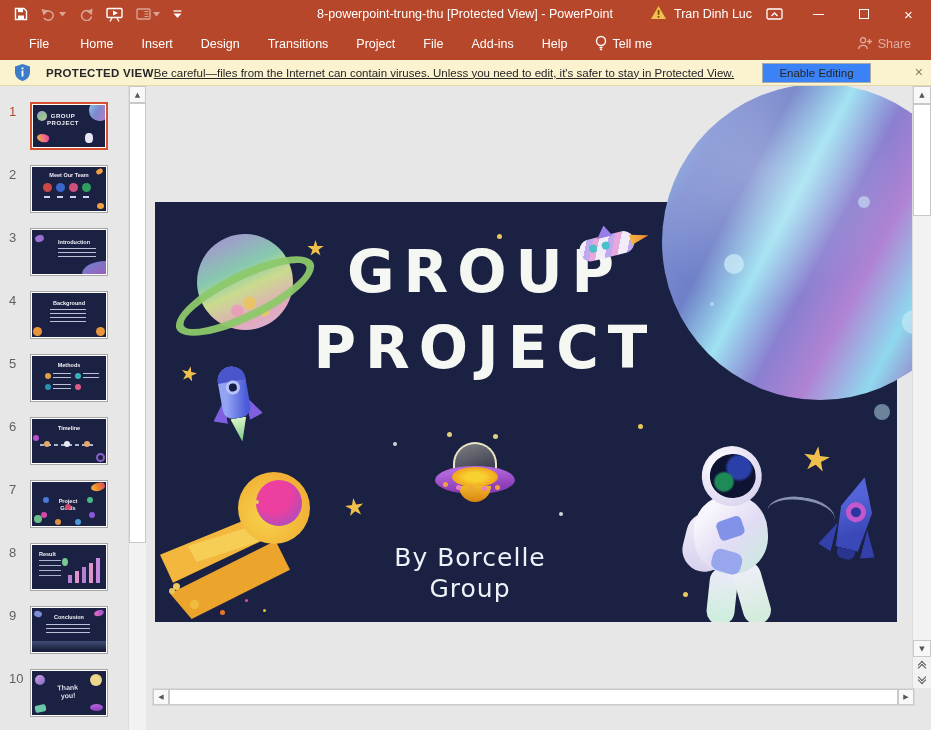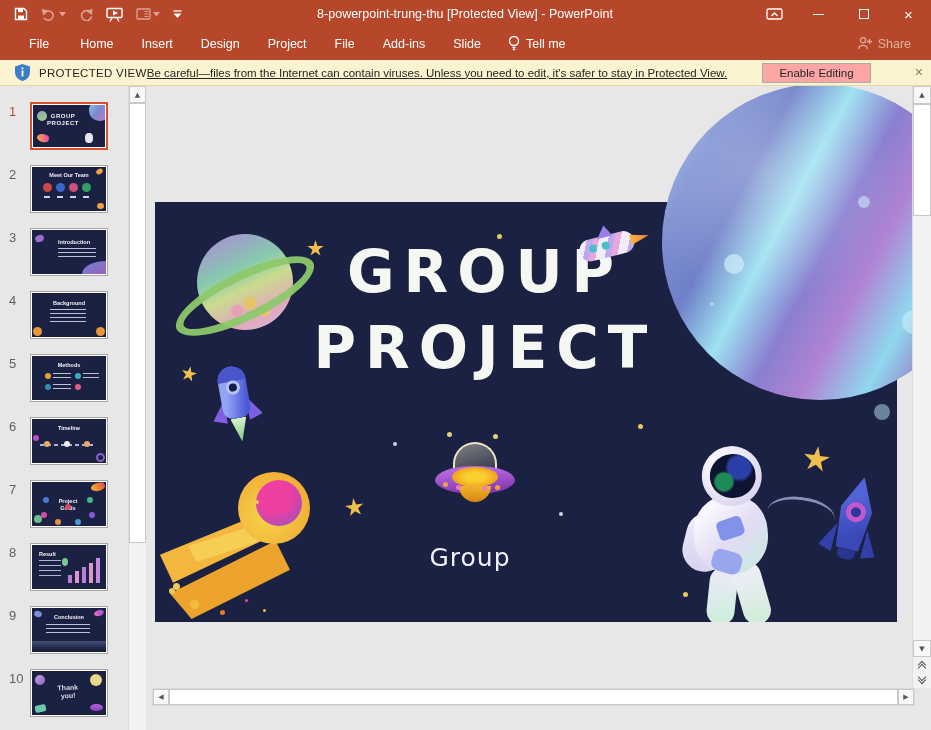--- a/index.html
+++ b/index.html
@@ -26,23 +26,23 @@
         align-items:center;color:#fff;font-size:12.5px;padding-left:12px}
   .tab{padding:0 14px;height:32px;display:flex;align-items:center;white-space:nowrap}
   .tab-file{padding:0 17px}
   .tellme{display:flex;align-items:center;gap:6px;padding:0 13px}
   .share{margin-left:auto;margin-right:20px;display:flex;align-items:center;gap:5px;color:rgba(255,255,255,.55)}
 
   
   .msgbar{position:absolute;top:60px;left:0;right:0;height:26px;background:#FBF2CF;display:flex;
           align-items:center;font-size:11.5px;border-bottom:1px solid #E3D8AC}
   .shield{margin-left:15px;display:flex}
-  .mlabel{font-weight:normal;margin-left:9px;letter-spacing:.3px}
+  .mlabel{font-weight:bold;margin-left:16px;letter-spacing:.3px}
   .mlink{text-decoration:underline;cursor:pointer;white-space:nowrap}
-  .mbtn{position:absolute;left:762px;top:3px;width:109px;height:20px;background:#fca5a5;border:1px solid #ABABAB;
+  .mbtn{position:absolute;left:762px;top:3px;width:109px;height:20px;background:#3b82f6;border:1px solid #ABABAB;
         display:flex;align-items:center;justify-content:center;font-size:11.5px}
   .mclose{position:absolute;right:8px;top:3px;font-size:14px;color:#8a7d4a;line-height:18px}
 
   
   .thumbpanel{position:absolute;left:0;top:86px;bottom:0;width:128px;background:#E7E7E7;padding-top:7px;overflow:hidden}
   .trow{position:relative;height:63px}
   .tnum{position:absolute;left:9px;top:11px;font-size:13px;color:#606060}
   .trow.cur .tnum{color:#B5492D}
   .thumb{position:absolute;left:30px;top:9px;width:78px;height:48px;background:#fff;border:1px solid #A6A6A6;padding:1px}
   .thumb.sel{border:2px solid #D7502F}
@@ -281,20 +281,30 @@
           </svg>
       </span>
       <span class="qbtn">
         <svg width="9" height="9">
             <path d="M0.5 1 h8" stroke="#fff" stroke-width="1.3"></path>
             <polygon points="0.5,3.5 8.5,3.5 4.5,8" fill="#fff"></polygon>
           </svg>
       </span>
     </div>
     <div class="tb-title">8-powerpoint-trung-thu [Protected View]  -  PowerPoint</div>
+    <div class="tb-user">
+      <span>
+        <svg width="17" height="15">
+            <path d="M8.5 1 L16 14 H1 Z" fill="#F2C04E"></path>
+            <rect x="7.7" y="5" width="1.7" height="4.8" fill="#7a4a00"></rect>
+            <rect x="7.7" y="11" width="1.7" height="1.7" fill="#7a4a00"></rect>
+          </svg>
+      </span>
+      <span>Tran Dinh Luc</span>
+    </div>
     <div class="tb-ribbonopts">
       <svg width="17" height="14">
           <rect x="1" y="2" width="15" height="10" rx="1.5" fill="none" stroke="#fff" stroke-width="1.3"></rect>
           <path d="M5.5 9 L8.5 6 L11.5 9" fill="none" stroke="#fff" stroke-width="1.3"></path>
         </svg>
     </div>
     <div class="win">
       <span class="wbtn">
           <span class="minline"></span>
         </span>
@@ -303,24 +313,25 @@
         </span>
       <span class="wbtn">×</span>
     </div>
   </div>
 
   <div class="tabs">
     <span class="tab tab-file">File</span>
     <span class="tab">Home</span>
     <span class="tab">Insert</span>
     <span class="tab">Design</span>
+    <span class="tab">Transitions</span>
     <span class="tab">Project</span>
     <span class="tab">File</span>
     <span class="tab">Add-ins</span>
-    <span class="tab">Slide</span>
+    <span class="tab">Help</span>
     <span class="tellme">
       <span>
         <svg width="12" height="16">
             <circle cx="6" cy="6" r="4.5" fill="none" stroke="#fff" stroke-width="1.4"></circle>
             <path d="M4.5 12.5 h3 M4.9 14.5 h2.2" stroke="#fff" stroke-width="1.3"></path>
           </svg>
       </span>
       <span>Tell me</span>
     </span>
     <span class="share">
@@ -510,20 +521,21 @@
       <div class="comet">
         <span class="sp2"></span>
           <span class="sp1"></span>
           <span class="sp3"></span>
           <span class="head"></span>
           <span class="core"></span>
           <span class="trail"></span>
       </div>
 
       <div class="s-byline">
+        <div>By Borcelle</div>
         <div>Group</div>
       </div>
 
       <div class="tether"></div>
       <div class="rocket-t">
         <span class="finl"></span>
           <span class="finr"></span>
           <span class="rbody"></span>
           <span class="noz"></span>
           <span class="rwin"></span>

